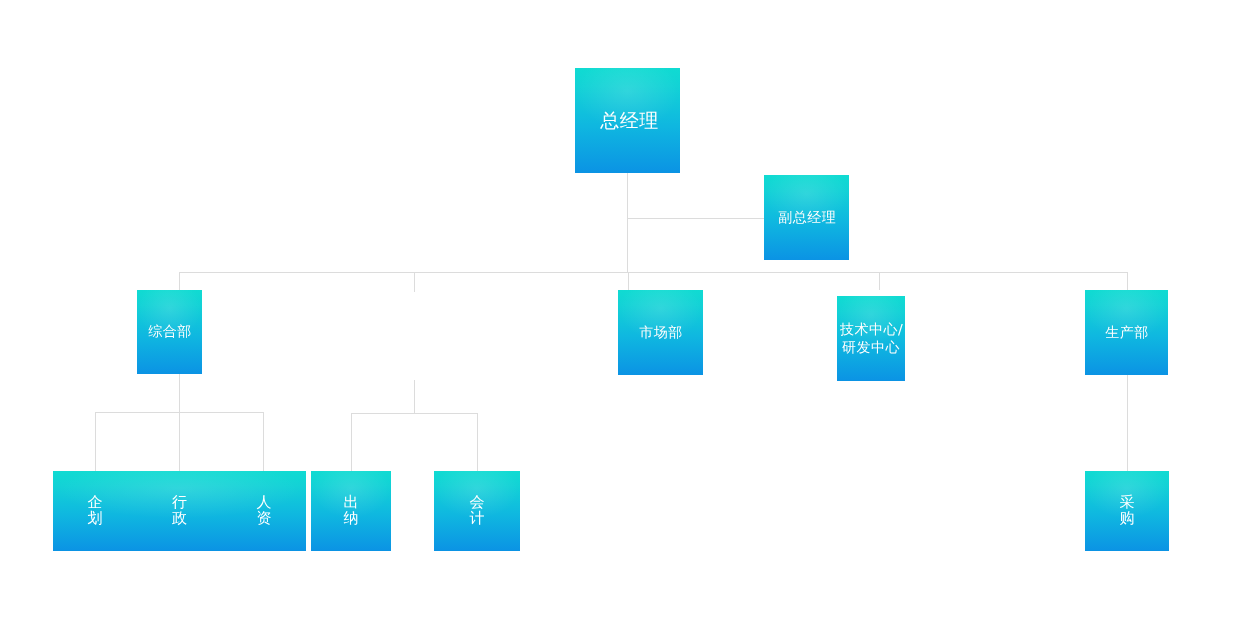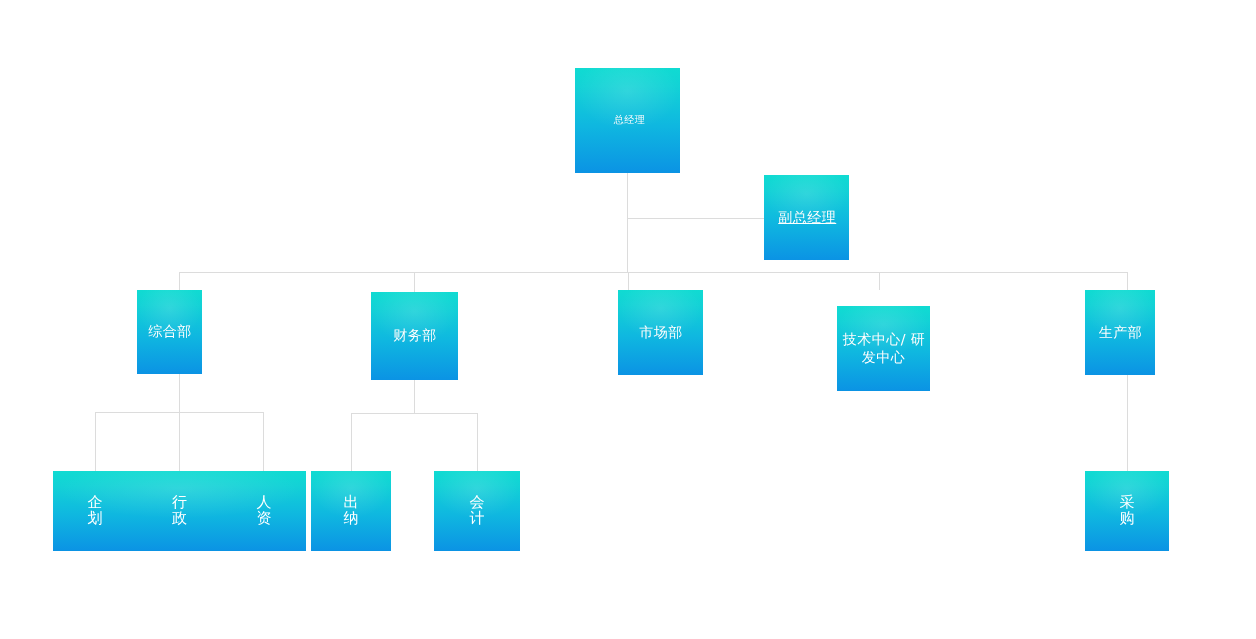--- a/index.html
+++ b/index.html
@@ -58,22 +58,22 @@
     justify-content: center;
     color: #ffffff;
   }
   .stack {
     display: block;
     line-height: 1.05;
   }
   .stack span { display: block; }
 
   
-  .t-ceo   { font-size: 10px; letter-spacing: 4px; text-indent: 4px; }
-  .t-vice  { font-size: 14px; letter-spacing: 1.5px; text-indent: 1.5px; text-decoration: underline; }
+  .t-ceo   { font-size: 19px; letter-spacing: 4px; text-indent: 4px; }
+  .t-vice  { font-size: 14px; letter-spacing: 1.5px; text-indent: 1.5px; }
   .t-dept  { font-size: 14px; letter-spacing: 1px; text-indent: 1px; }
   .t-sub   { font-size: 15px; letter-spacing: 0px; }
 </style>
 </head>
 <body>
 
 <div id="canvas">
 
   <div class="line v" style="left:627px; top:173px; height:99px;"></div>
 
@@ -105,36 +105,33 @@
   </div>
 
   <div class="node" style="left:764px; top:175px; width:85px; height:85px;">
     <span class="label t-vice">副总经理</span>
   </div>
 
   <div class="node" style="left:137px; top:290px; width:65px; height:84px;">
     <span class="label t-dept">综合部</span>
   </div>
 
-  <div class="node" style="left:371px; top:292px; width:87px; height:88px;">
-    <span class="label t-dept">财务部</span>
-  </div>
 
   <div class="node" style="left:586px; top:290px; width:85px; height:85px;margin-left:32px;">
     <span class="label t-dept">市场部</span>
   </div>
 
-  <div class="node" style="left:837px; top:306px; width:93px; height:85px;">
+  <div class="node" style="left:837px; top:296px; width:68px; height:85px;">
     <span class="label t-dept">
       <span>技术中心/</span>
       <span>研发中心</span>
     </span>
   </div>
 
-  <div class="node" style="left:1085px; top:290px; width:70px; height:85px;">
+  <div class="node" style="left:1085px; top:290px; width:83px; height:85px;">
     <span class="label t-dept">生产部</span>
   </div>
 
   <div class="node" style="left:53px; top:471px; width:253px; height:80px; padding:0;">
     <div class="seg" style="left:0px; width:84px;">
       <span class="stack t-sub">
         <span>企</span>
         <span>划</span>
       </span>
     </div>

